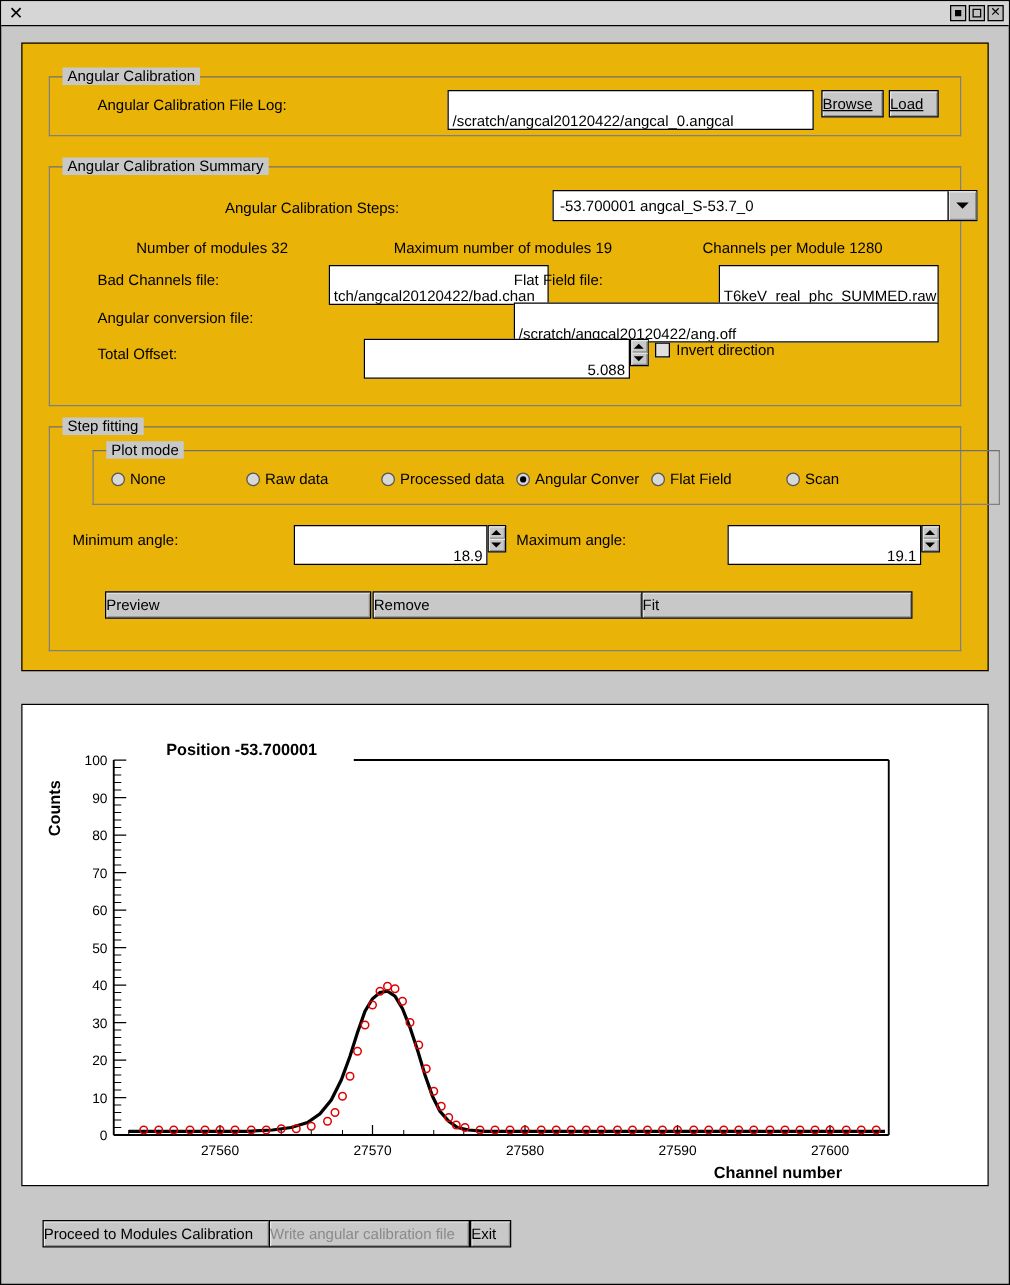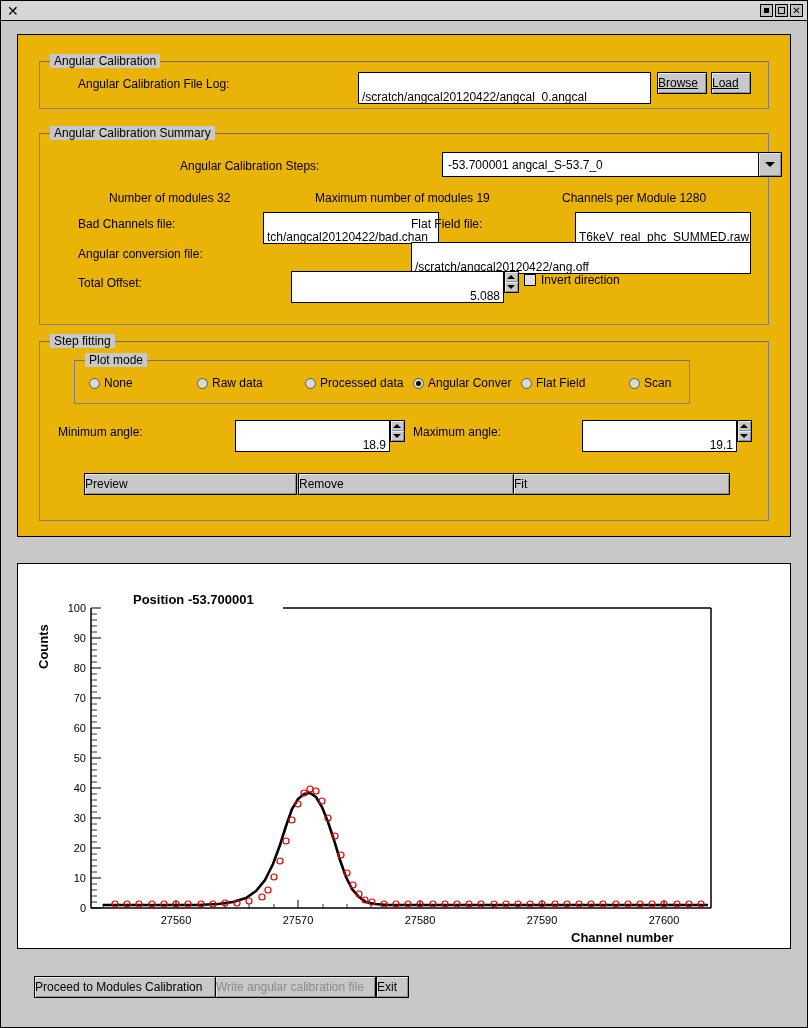--- a/index.html
+++ b/index.html
@@ -310,21 +310,21 @@
       </div>
       <div class="checkbox" style="left:484px; top:139px;">
         <span class="cb"></span>
         <span>Invert direction</span>
       </div>
     </div>
 
     <div class="group" style="left:21px; top:306px; width:730px; height:180px;">
       <div class="legend">Step fitting</div>
 
-      <div class="group" style="left:34px; top:18px; width:616px; height:44px;">
+      <div class="group" style="left:34px; top:18px; width:726px; height:44px;">
         <div class="legend">Plot mode</div>
         <div class="radio" style="left:14px; top:15px;">
           <span class="rb"></span>
           <span>None</span>
         </div>
         <div class="radio" style="left:122px; top:15px;">
           <span class="rb"></span>
           <span>Raw data</span>
         </div>
         <div class="radio" style="left:230px; top:15px;">

